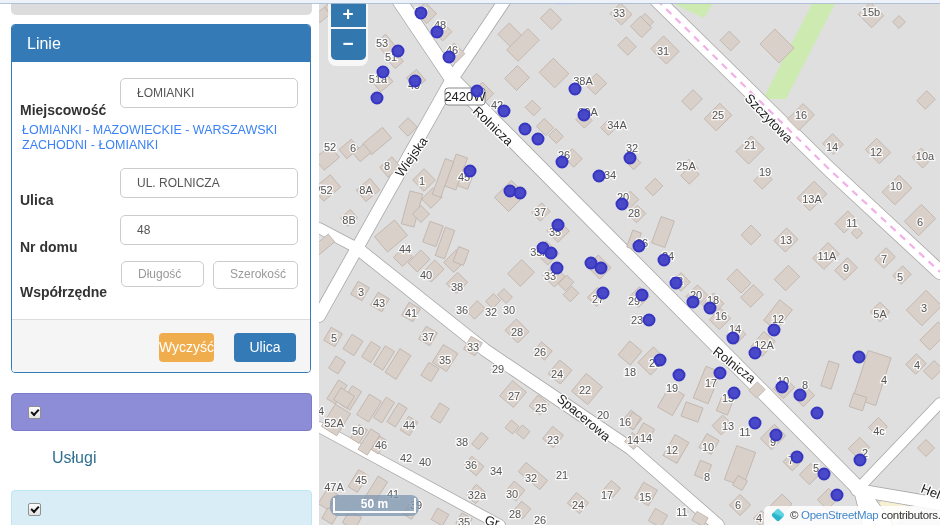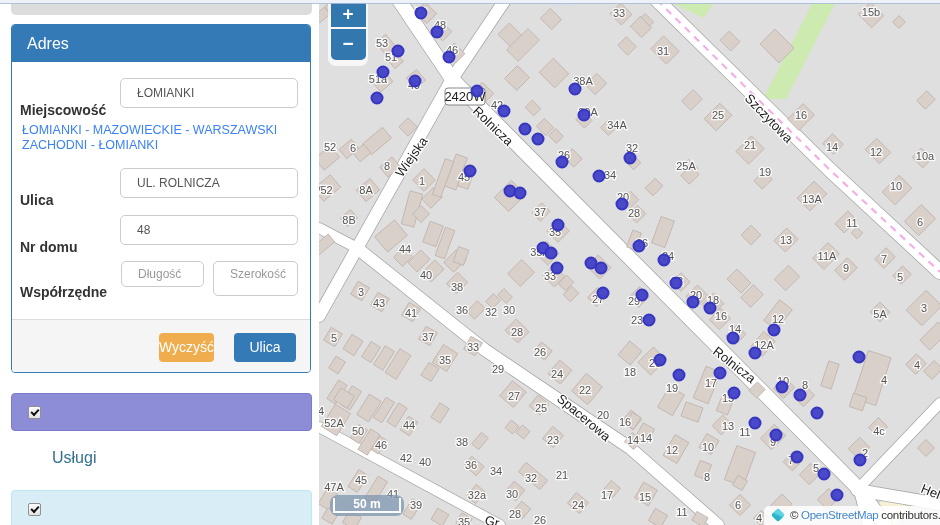--- a/index.html
+++ b/index.html
@@ -37,21 +37,21 @@
 .cb i { position:absolute; left:1.5px; top:2px; width:8px; height:5px;
   border-left:2.6px solid #111; border-bottom:2.6px solid #111;
   transform:rotate(-47deg); }
 #zoomctl { position:absolute; left:328px; top:-10px; width:40px; height:76px;
   background:rgba(255,255,255,0.75); border-radius:8px; z-index:20; }
 .zbtn { position:absolute; width:35px; height:31px; background:#3278ae;
   color:#fff; text-align:center; font-size:19px; font-weight:bold;
   line-height:30px; z-index:21; }
 #zplus { top:-4px; border-radius:5px 5px 0 0; line-height:36px; }
 #zminus { top:29px; border-radius:0 0 5px 5px; }
-#scale { position:absolute; left:330px; top:495px; width:74px; height:21px;
+#scale { position:absolute; left:330px; top:495px; width:89px; height:21px;
   background:rgba(130,152,178,0.78); border-radius:8px;
   color:#fff; font-size:12px; font-weight:bold; text-align:center;
   line-height:19px; z-index:20; }
 #scale i { position:absolute; left:3px; right:3px; top:3px; bottom:3px;
   border:2.5px solid rgba(255,255,255,0.95); border-top:none; }
 #attrib { position:absolute; left:764px; top:506px; width:176px; height:19px;
   background:rgba(255,255,255,0.85); border-radius:5px 0 0 0; z-index:20;
   font-size:11.5px; color:#333; line-height:19px; padding-left:26px;
   letter-spacing:-0.3px; white-space:nowrap; }
 #attrib .lnk { color:#4488cc; }
@@ -484,31 +484,31 @@
           <circle cx="505" cy="474" r="5.5"></circle>
           <circle cx="540" cy="357" r="5.5"></circle>
           <circle cx="541" cy="460" r="5.5"></circle>
           <circle cx="518" cy="495" r="5.5"></circle>
         </g>
 </svg></div>
   <div id="topstrip"></div>
   <div id="topline"></div>
   <div id="greybar"></div>
   <div id="panel">
-    <div class="hd">Adres</div>
+    <div class="hd">Linie</div>
     <div class="lbl" style="top:61px;">Miejscowość</div>
     <div class="inp" style="left:108px; top:53px; width:178px;">ŁOMIANKI</div>
     <div id="hint">ŁOMIANKI - MAZOWIECKIE - WARSZAWSKI<br>ZACHODNI - ŁOMIANKI</div>
     <div class="lbl" style="top:151px;">Ulica</div>
     <div class="inp" style="left:108px; top:143px; width:178px;">UL. ROLNICZA</div>
     <div class="lbl" style="top:198px;">Nr domu</div>
     <div class="inp" style="left:108px; top:190px; width:178px;">48</div>
     <div class="lbl" style="top:243px;">Współrzędne</div>
     <div class="inp ph" style="left:109px; top:236px; width:83px; height:26px; line-height:24px;">Długość</div>
-    <div class="inp ph" style="left:201px; top:236px; width:85px; height:35px; line-height:24px;">Szerokość</div>
+    <div class="inp ph" style="left:201px; top:236px; width:85px; height:28px; line-height:24px;">Szerokość</div>
     <div class="ft"></div>
     <div class="btn" style="left:147px; width:55px; background:#f0ad4e;">Wyczyść</div>
     <div class="btn" style="left:222px; width:62px; background:#337ab7;">Ulica</div>
   </div>
   <div class="bar" style="top:393px; background:#8d8dd7; border:1px solid #7b7bc9;">
     <div class="cb">
         <i></i>
       </div>
       <span>Usługi</span>
     </div>

